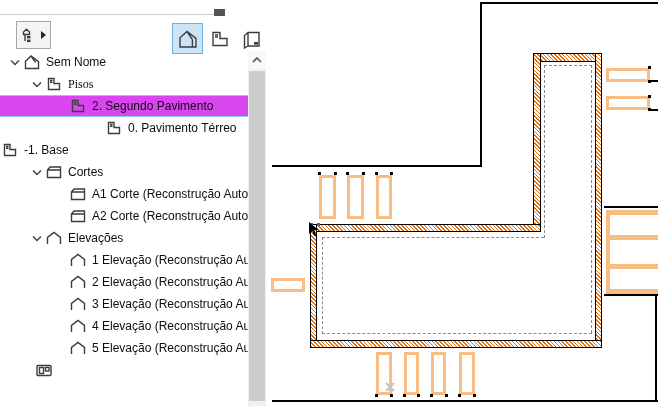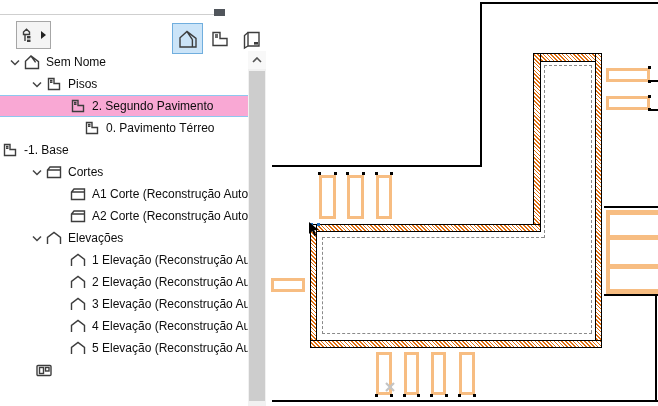--- a/index.html
+++ b/index.html
@@ -15,21 +15,21 @@
   .drop-arrow{width:0;height:0;border-left:5px solid #222;border-top:4px solid transparent;
       border-bottom:4px solid transparent;display:inline-block;}
   #view-modes{position:absolute;left:172px;top:23px;display:flex;gap:1px;}
   .viewbtn{width:31px;height:31px;background:transparent;border:1px solid transparent;
       box-sizing:border-box;display:flex;align-items:center;justify-content:center;padding:0;}
   .viewbtn.selected{background:#cbe4f8;border-color:#70aede;}
   
   #tree{position:absolute;left:0;top:51px;width:248px;}
   .tree-row{height:22px;display:flex;align-items:center;white-space:nowrap;
       overflow:hidden;font-size:12px;box-sizing:border-box;width:248px;}
-  .tree-row.selected{background:#f9a8d4;border-top:1px solid #8ec7ef;border-bottom:1px solid #8ec7ef;}
+  .tree-row.selected{background:#d946ef;border-top:1px solid #8ec7ef;border-bottom:1px solid #8ec7ef;}
   .chevron{width:14px;height:14px;flex:0 0 14px;display:flex;align-items:center;justify-content:center;}
   .tree-icon{width:20px;height:18px;flex:0 0 20px;display:flex;align-items:center;justify-content:center;margin-right:2px;}
   .tree-label{padding-left:2px;color:#0d0d0d;}
   svg{display:block;}
   
   #scrollbar{position:absolute;left:248px;top:51px;width:18px;height:355px;background:#f1f1f1;}
   #scroll-up{position:absolute;left:0;top:0;width:18px;height:18px;background:#f8f8f8;
       display:flex;align-items:center;justify-content:center;}
   #scroll-thumb{position:absolute;left:1px;top:20px;width:16px;height:330px;background:#cdcdcd;}
   
@@ -172,21 +172,21 @@
               <polyline points="1,1.5 5,5.5 9,1.5" fill="none" stroke="#444" stroke-width="1.5"></polyline>
             </svg>
           </span>
     <span class="tree-icon">
             <svg width="18" height="18" viewBox="0 0 18 18">
               <path fill="none" stroke="#3d3d3d" stroke-width="1.4" d="M2.5,15.5 V8.3 L8,3 L15.5,8.6 V15.5 Z M8,3 L12.6,9.4"></path>
             </svg>
           </span>
     <span class="tree-label">Sem Nome</span>
   </div>
-        <div class="tree-row" style="padding-left: 30px;">
+        <div class="tree-row" style="padding-left: 30px; font-family: Liberation Serif, serif;">
     <span class="chevron">
             <svg width="10" height="7" viewBox="0 0 10 7">
               <polyline points="1,1.5 5,5.5 9,1.5" fill="none" stroke="#444" stroke-width="1.5"></polyline>
             </svg>
           </span>
     <span class="tree-icon">
             <svg width="18" height="18" viewBox="0 0 18 18">
               <path fill="none" stroke="#3d3d3d" stroke-width="1.4" d="M3.5,3.5 h5.5 v5 h5.5 v6 H3.5 Z"></path>
               <path fill="none" stroke="#3d3d3d" stroke-width="1.4" d="M5,5.5 h2.5 M5,7.3 h2.5"></path>
             </svg>
@@ -196,21 +196,21 @@
         <div class="tree-row selected" style="padding-left: 68px;">
 
     <span class="tree-icon">
             <svg width="18" height="18" viewBox="0 0 18 18">
               <path fill="none" stroke="#3d3d3d" stroke-width="1.4" d="M3.5,3.5 h5.5 v5 h5.5 v6 H3.5 Z"></path>
               <path fill="none" stroke="#3d3d3d" stroke-width="1.4" d="M5,5.5 h2.5 M5,7.3 h2.5"></path>
             </svg>
           </span>
     <span class="tree-label">2. Segundo Pavimento</span>
   </div>
-        <div class="tree-row" style="padding-left: 82px;">
+        <div class="tree-row" style="padding-left: 104px;">
 
     <span class="tree-icon">
             <svg width="18" height="18" viewBox="0 0 18 18">
               <path fill="none" stroke="#3d3d3d" stroke-width="1.4" d="M3.5,3.5 h5.5 v5 h5.5 v6 H3.5 Z"></path>
               <path fill="none" stroke="#3d3d3d" stroke-width="1.4" d="M5,5.5 h2.5 M5,7.3 h2.5"></path>
             </svg>
           </span>
     <span class="tree-label">0. Pavimento Térreo</span>
   </div>
         <div class="tree-row" style="">

